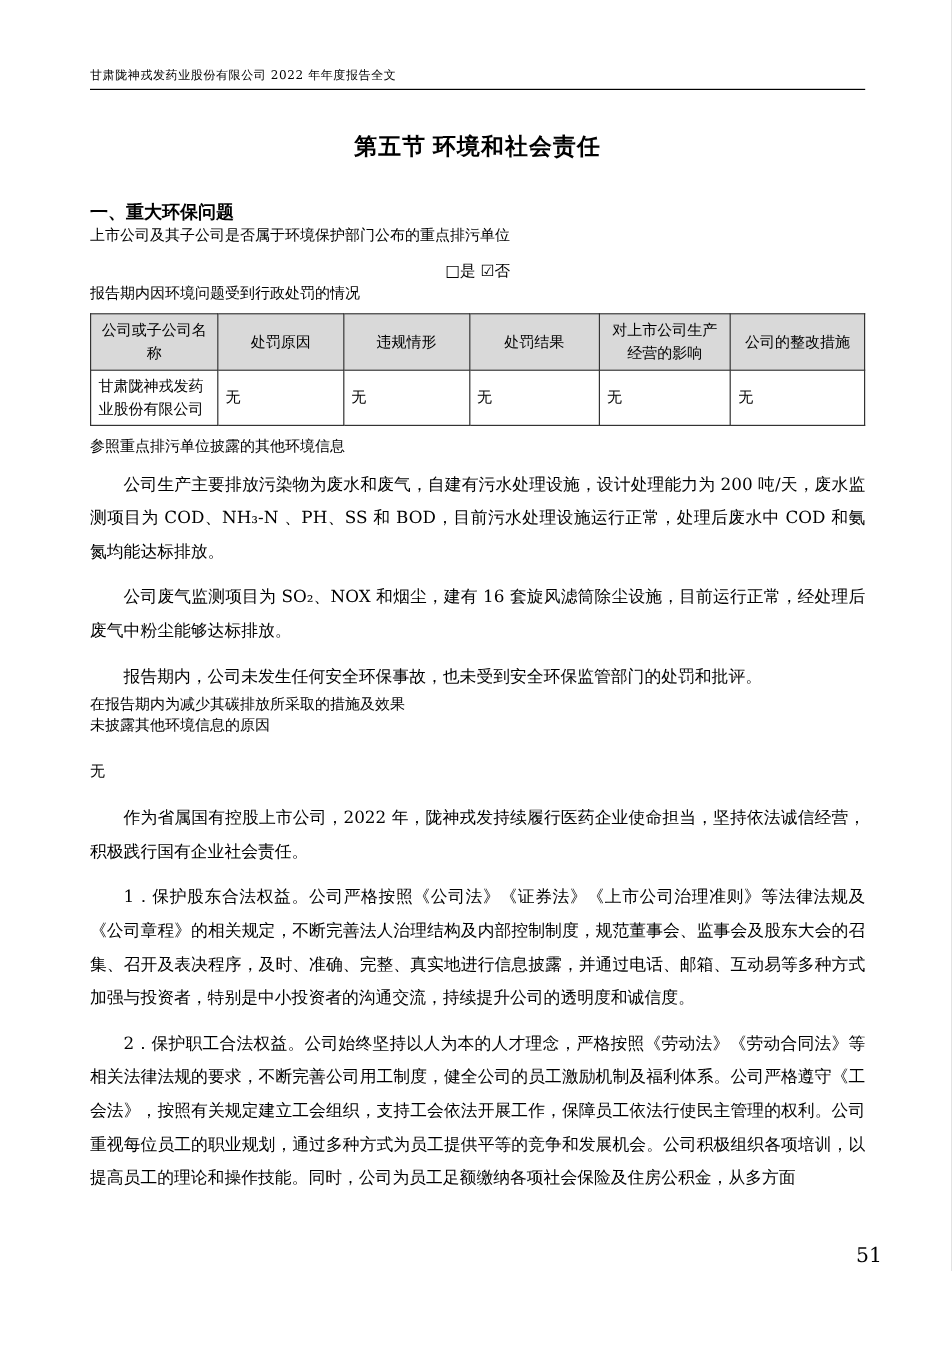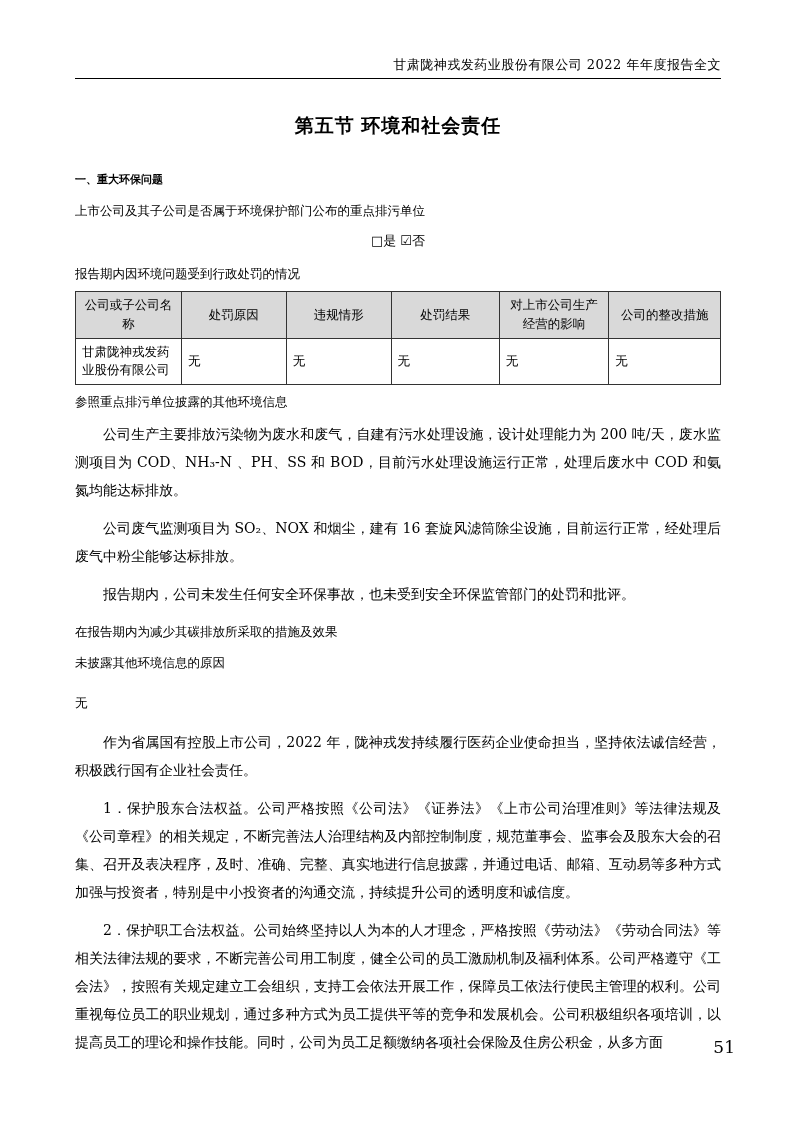--- a/index.html
+++ b/index.html
@@ -12,45 +12,44 @@
     position: relative;
     width: 793px;
     height: 1122px;
     margin: 0 auto;
     background: #ffffff;
     box-sizing: border-box;
     padding: 57px 72px 0 75px;
     overflow: hidden;
   }
   .doc-header {
-    text-align: right;
-    font-size: 13px;
+    font-size: 10px;
     line-height: 1.3;
     letter-spacing: 0.5px;
   }
   .header-rule {
     border-bottom: 1.6px solid #000;
     margin-top: 4px;
   }
   .doc-title {
     margin-top: 34px;
     text-align: center;
-    font-family: Liberation Sans, sans-serif;
+    font-family: Liberation Serif, serif;
     font-weight: bold;
     font-size: 19px;
     letter-spacing: 1px;
   }
   .section-heading {
     margin-top: 33px;
     font-family: "DejaVu Sans", "Liberation Sans", sans-serif;
     font-weight: bold;
-    font-size: 11px;
+    font-size: 15px;
   }
   .stmt {
-    margin-top: 16px;
+    margin-top: 1px;
     font-size: 12.5px;
     line-height: 1.25;
   }
   .checkbox-line {
     margin-top: 13px;
     font-size: 13px;
     font-family: "DejaVu Sans", "Liberation Sans", sans-serif;
     text-align: center;
   }
   table.penalty-table {

